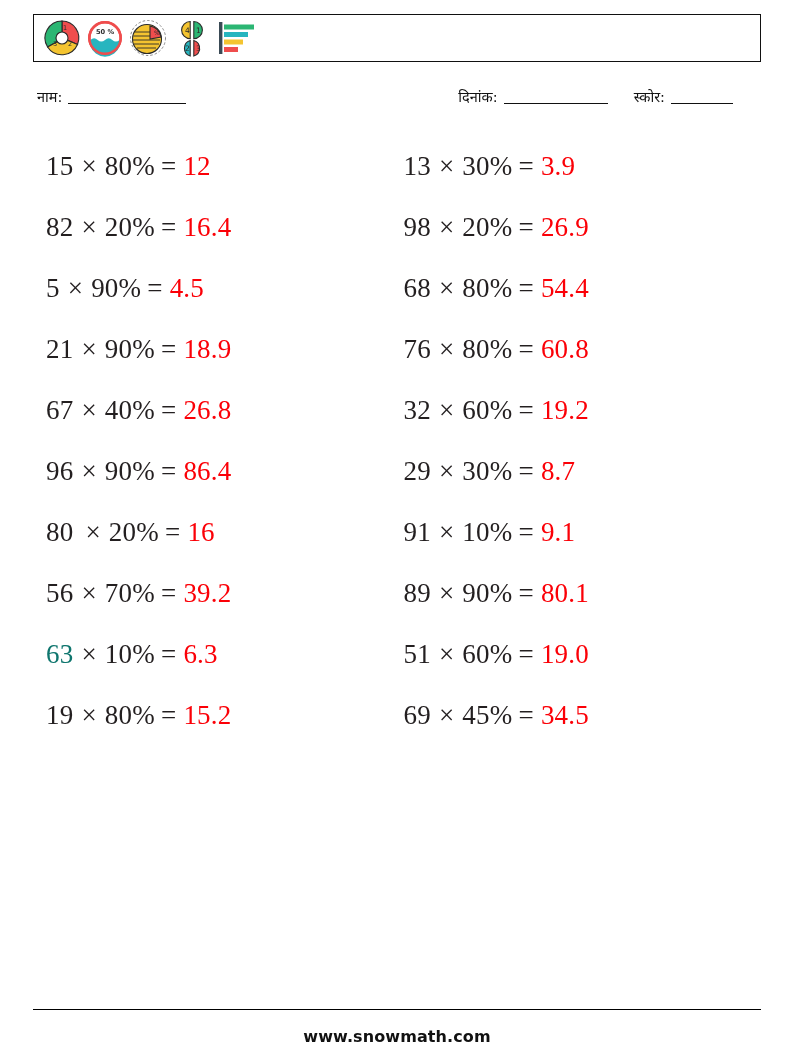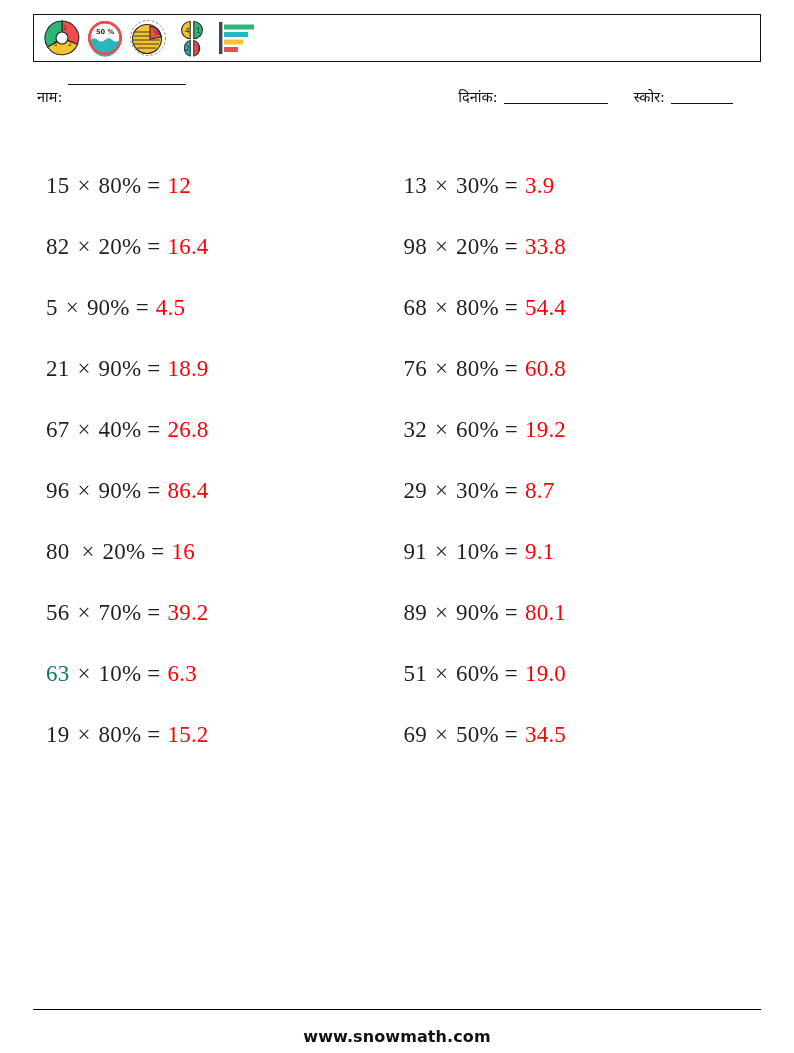--- a/index.html
+++ b/index.html
@@ -56,21 +56,21 @@
   
   .meta-row {
     margin-top: 24px;
     display: flex;
     align-items: baseline;
     font-family: "DejaVu Sans", "Liberation Sans", sans-serif;
     font-size: 14.5px;
     color: #111111;
     padding: 0 6px 0 4px;
   }
-  .meta-left { display: flex; align-items: flex-start; }
+  .meta-left { display: flex; align-items: flex-end; }
   .meta-right {
     margin-left: auto;
     display: flex;
     align-items: flex-end;
     padding-right: 22px;
   }
   .meta-label { white-space: nowrap; }
   .rule {
     display: inline-block;
     border-bottom: 1.4px solid #111111;
@@ -87,22 +87,22 @@
     margin-top: 30px;
     display: grid;
     grid-template-columns: 1fr 1fr;
     column-gap: 0px;
     row-gap: 0px;
     padding-left: 13px;
   }
   .prob {
     height: 61px;
     display: flex;
-    align-items: flex-end;
-    font-size: 23px;
+    align-items: center;
+    font-size: 27px;
     line-height: 1;
     white-space: nowrap;
   }
   .prob .q {
     color: #231f20;
     letter-spacing: 0.2px;
   }
   .prob .ans {
     color: #fb0007;
     margin-left: 7px;
@@ -226,21 +226,21 @@
         <span class="q times" style="color: rgb(35, 31, 32);">×</span>
         <span class="q" style="margin-left: 6px; color: rgb(35, 31, 32);">20%</span>
         <span class="q" style="margin-left: 6px; color: rgb(35, 31, 32);">=</span>
         <span class="ans" style="color: rgb(251, 0, 7);">16.4</span>
       </div>
       <div class="prob">
         <span class="q" style="margin-right: 6px; color: rgb(35, 31, 32);">98</span>
         <span class="q times" style="color: rgb(35, 31, 32);">×</span>
         <span class="q" style="margin-left: 6px; color: rgb(35, 31, 32);">20%</span>
         <span class="q" style="margin-left: 6px; color: rgb(35, 31, 32);">=</span>
-        <span class="ans" style="color: rgb(251, 0, 7);">33.8</span>
+        <span class="ans" style="color: rgb(251, 0, 7);">26.9</span>
       </div>
       <div class="prob">
         <span class="q" style="margin-right: 6px; color: rgb(35, 31, 32);">5</span>
         <span class="q times" style="color: rgb(35, 31, 32);">×</span>
         <span class="q" style="margin-left: 6px; color: rgb(35, 31, 32);">90%</span>
         <span class="q" style="margin-left: 6px; color: rgb(35, 31, 32);">=</span>
         <span class="ans" style="color: rgb(251, 0, 7);">4.5</span>
       </div>
       <div class="prob">
         <span class="q" style="margin-right: 6px; color: rgb(35, 31, 32);">68</span>
@@ -336,21 +336,21 @@
       <div class="prob">
         <span class="q" style="margin-right: 6px; color: rgb(35, 31, 32);">19</span>
         <span class="q times" style="color: rgb(35, 31, 32);">×</span>
         <span class="q" style="margin-left: 6px; color: rgb(35, 31, 32);">80%</span>
         <span class="q" style="margin-left: 6px; color: rgb(35, 31, 32);">=</span>
         <span class="ans" style="color: rgb(251, 0, 7);">15.2</span>
       </div>
       <div class="prob">
         <span class="q" style="margin-right: 6px; color: rgb(35, 31, 32);">69</span>
         <span class="q times" style="color: rgb(35, 31, 32);">×</span>
-        <span class="q" style="margin-left: 6px; color: rgb(35, 31, 32);">50%</span>
+        <span class="q" style="margin-left: 6px; color: rgb(35, 31, 32);">45%</span>
         <span class="q" style="margin-left: 6px; color: rgb(35, 31, 32);">=</span>
         <span class="ans" style="color: rgb(251, 0, 7);">34.5</span>
       </div>
     </div>
 
   <div class="footer-rule"></div>
   <div class="footer-text">www.snowmath.com</div>
 
 </div>
 

